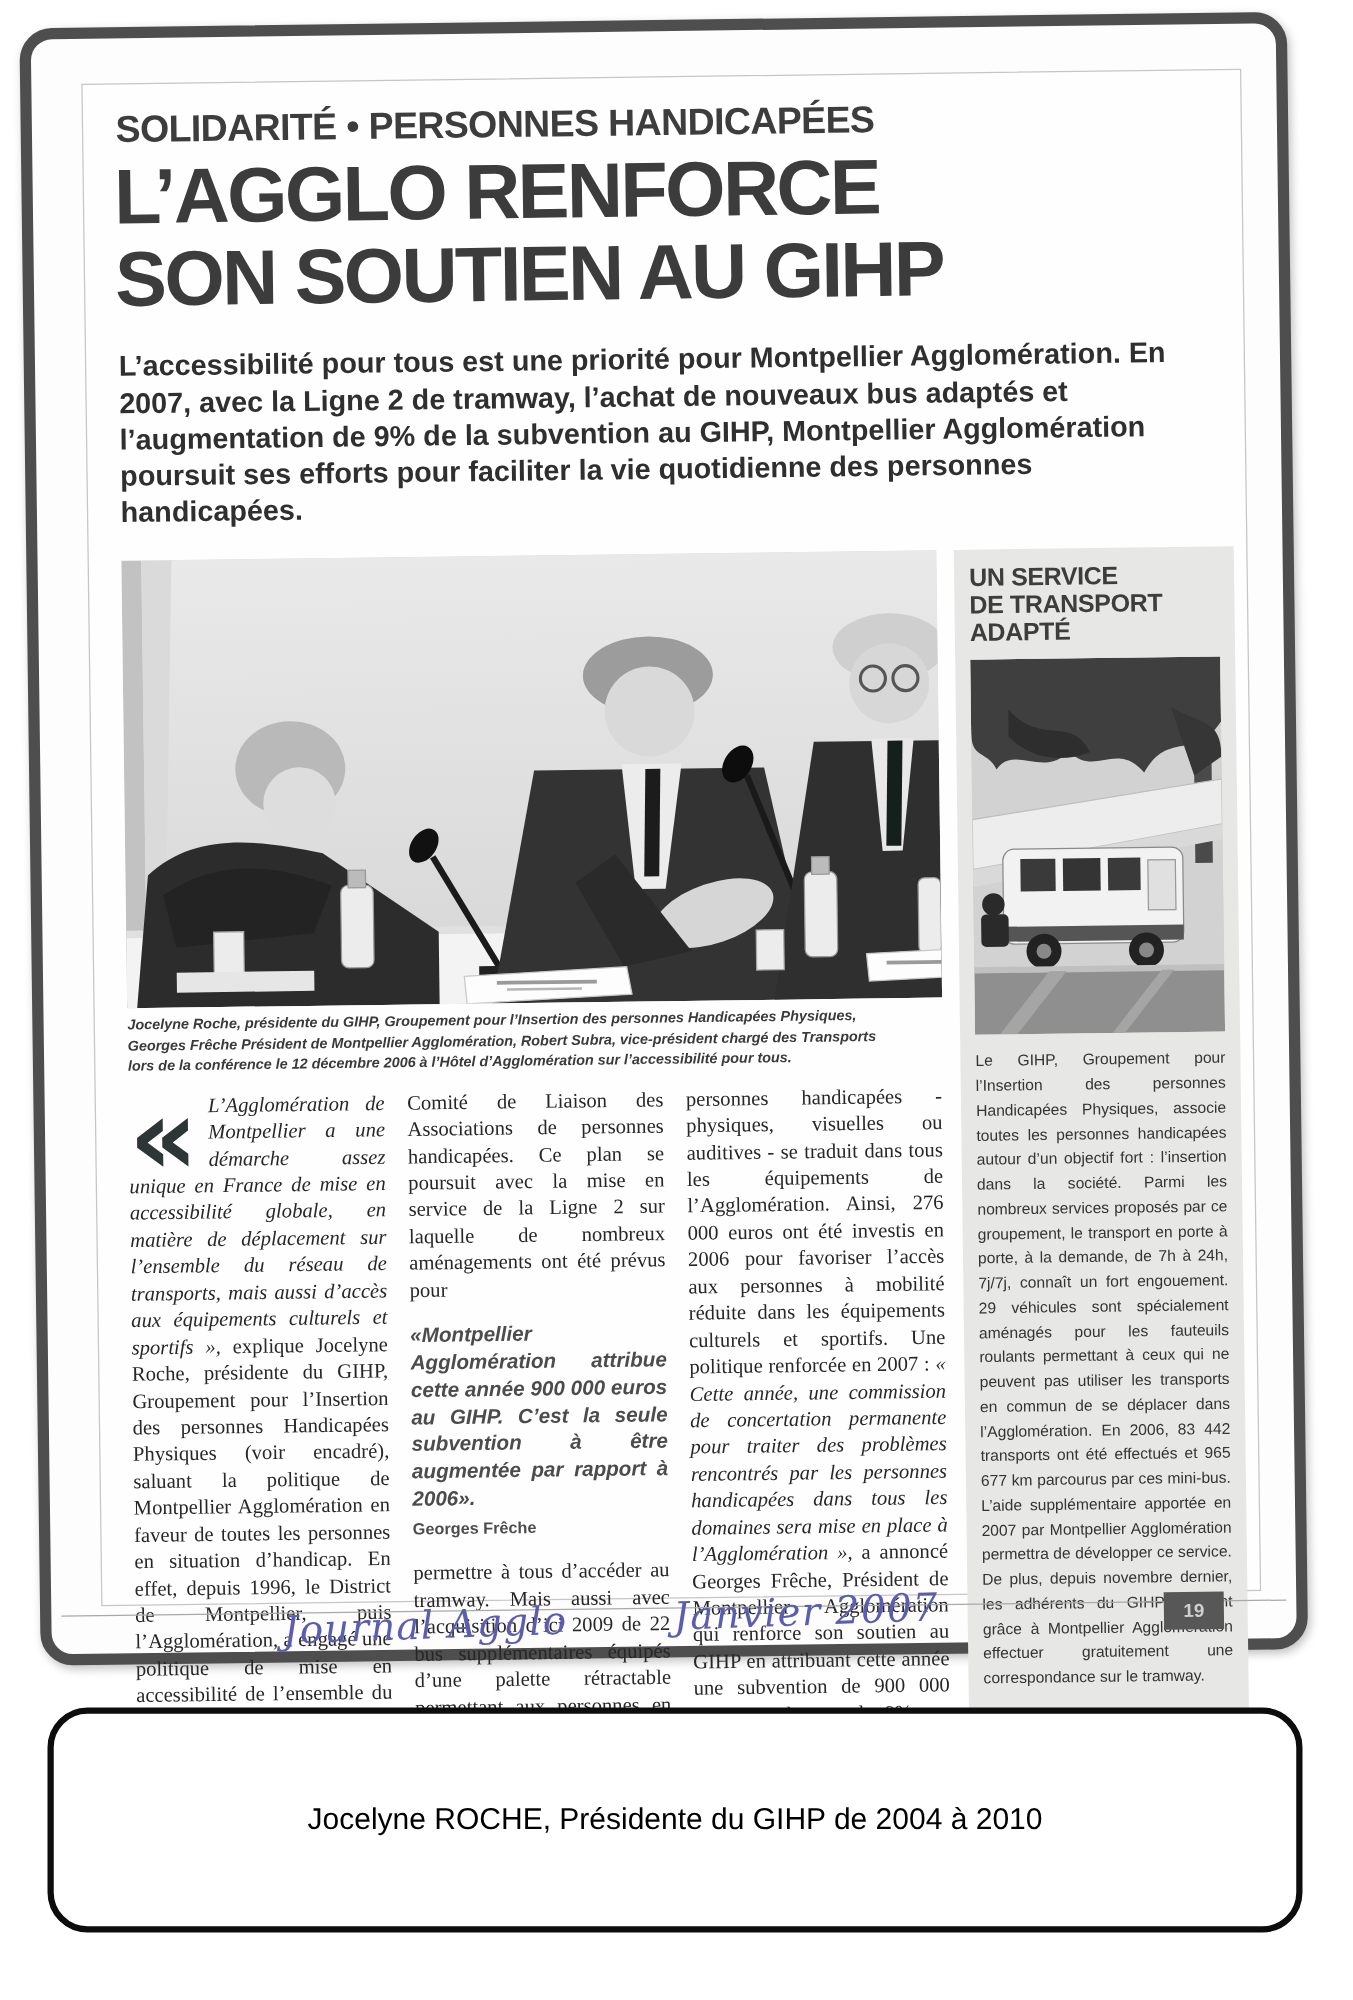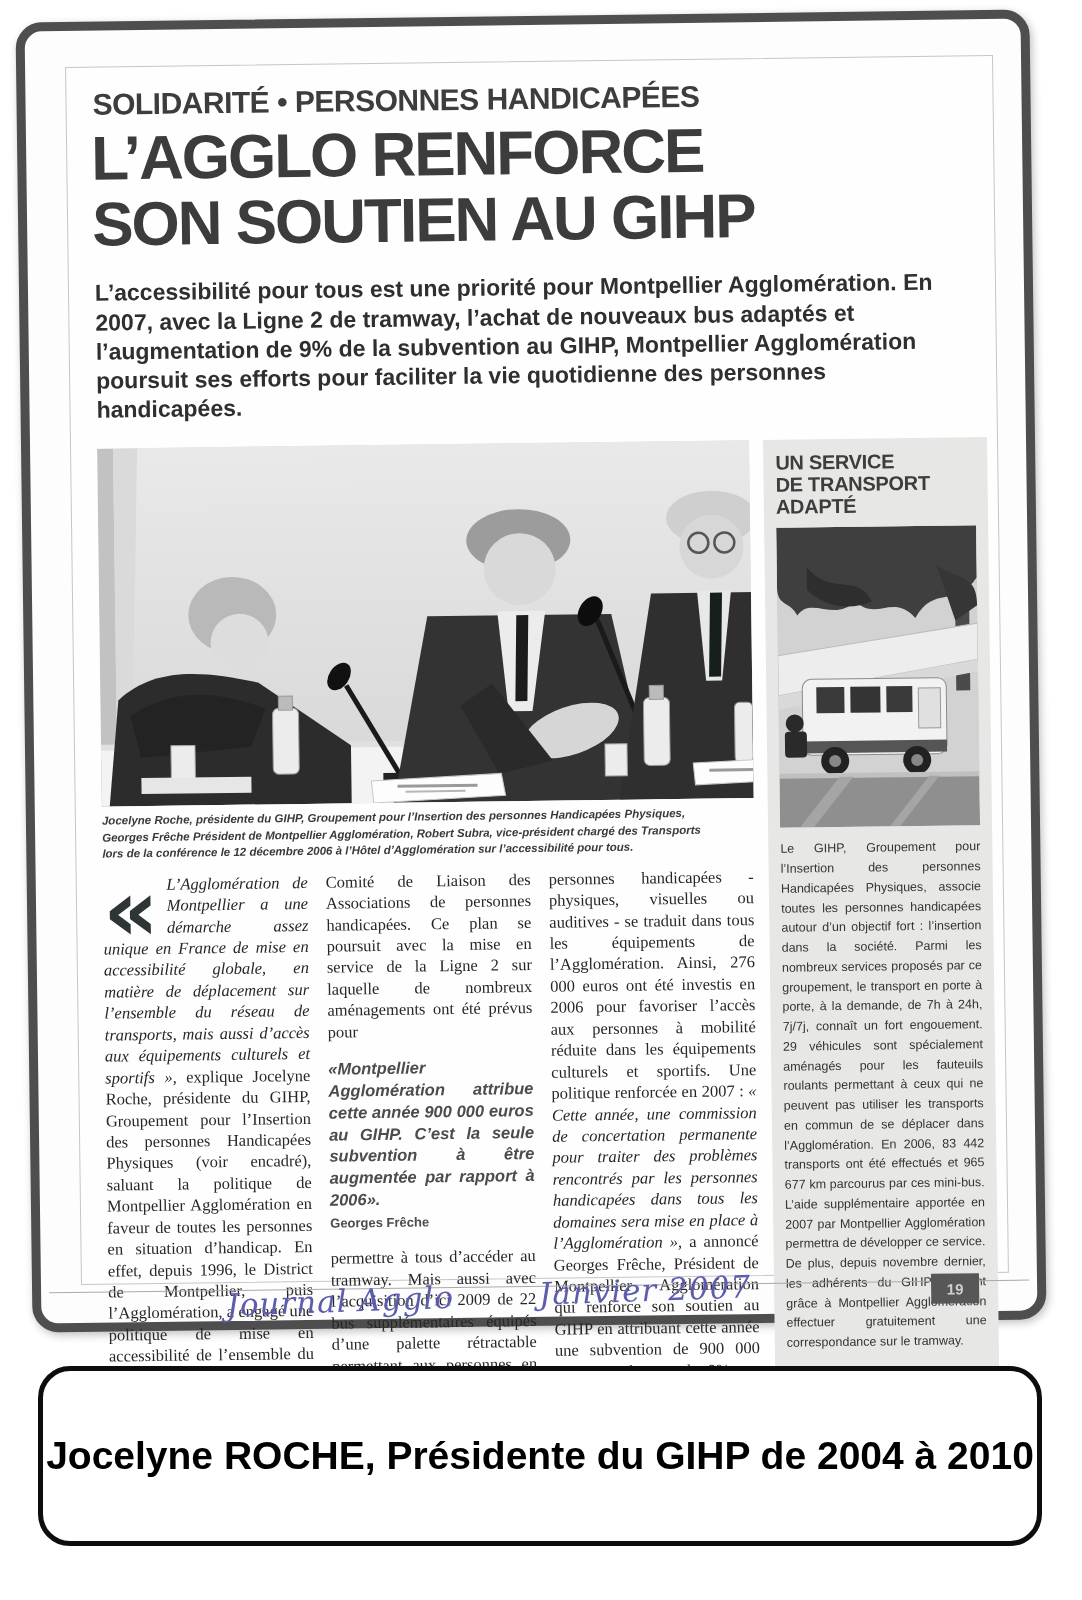--- a/index.html
+++ b/index.html
@@ -103,21 +103,21 @@
     width:48px; height:30px; background:#575757;
     color:#cfcfcf; font-size:15px; font-weight:bold;
     display:flex; align-items:center; justify-content:center;
   }
 
   
   .caption-box {
     position:absolute; left:38px; top:1366px; width:1004px; height:180px;
     border:5px solid #0d0d0d; border-radius:32px; background:#fff;
     display:flex; flex-direction:column; align-items:center; justify-content:center;
-    text-align:center; font-size:39px; color:#000; line-height:1.42;font-weight:bold;
+    text-align:center; font-size:24px; color:#000; line-height:1.42;
   }
 </style>
 </head>
 <body>
 
 <div class="scan-frame">
   <div class="page-inner">
 
     <div class="kicker">SOLIDARITÉ • PERSONNES HANDICAPÉES</div>
 

